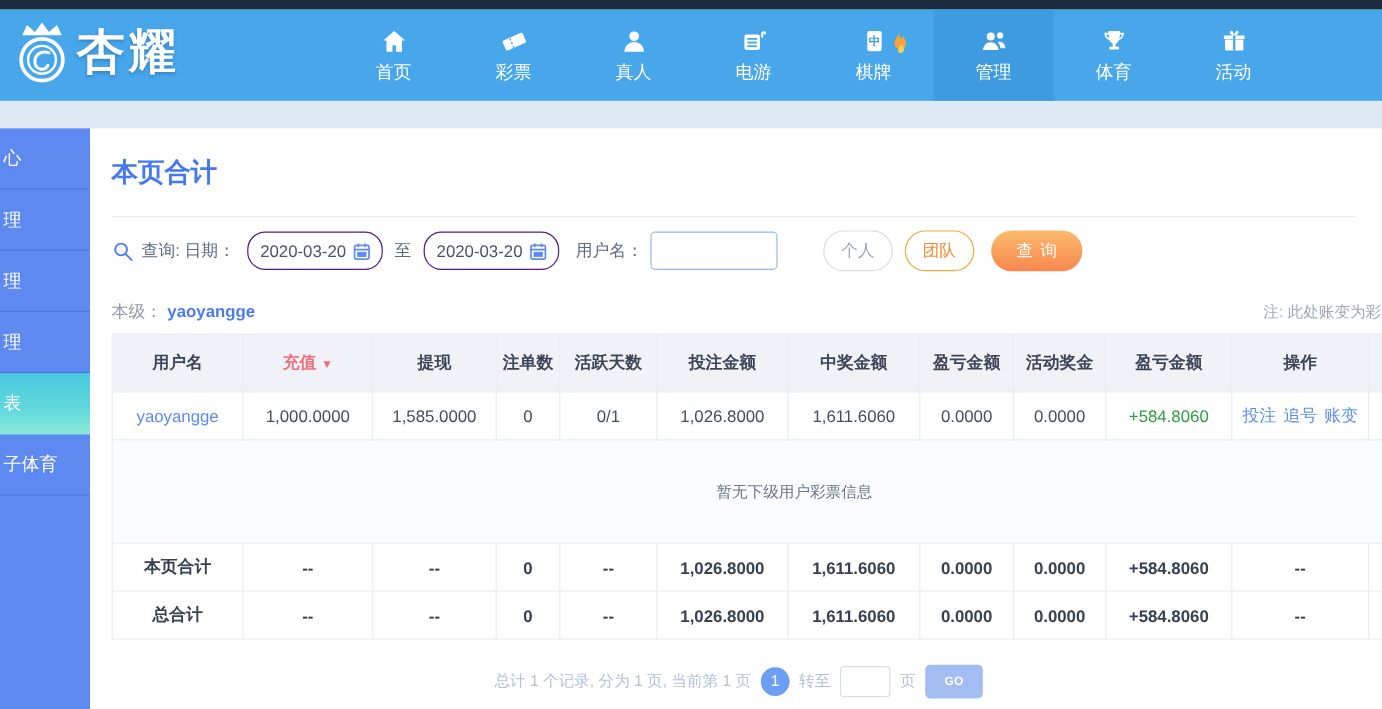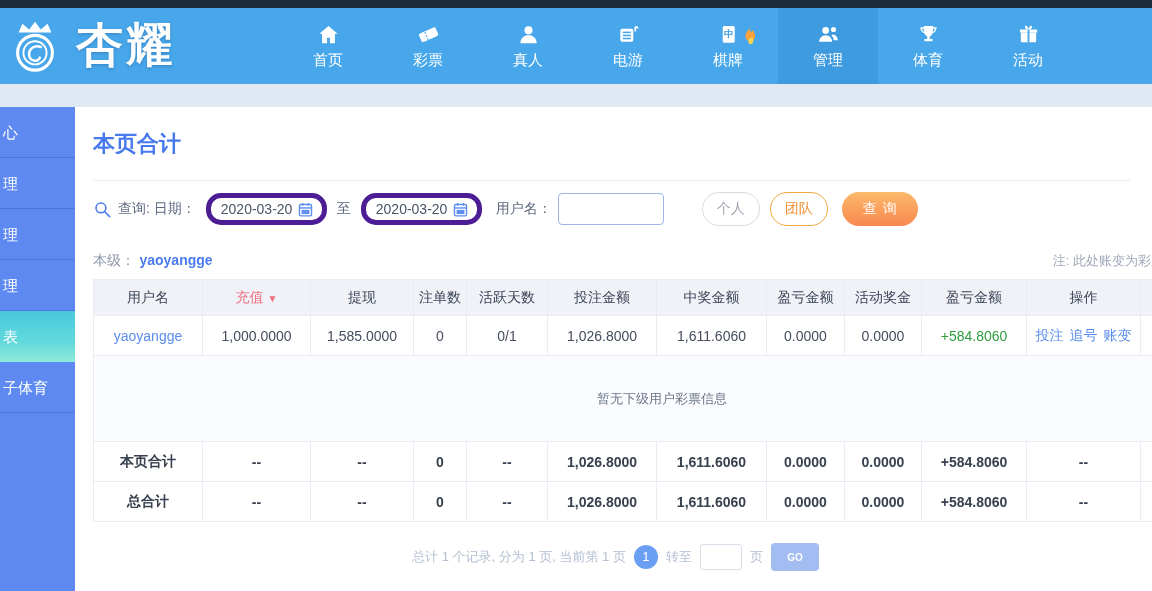--- a/index.html
+++ b/index.html
@@ -4,21 +4,21 @@
 <style>
   * { margin:0; padding:0; box-sizing:border-box; }
   html,body { width:1152px; height:591px; overflow:hidden; }
   body { position:relative; background:#dfe8f3; font-family:"Liberation Sans","DejaVu Sans",sans-serif; }
 
   
   .topstrip { position:absolute; top:0; left:0; width:1152px; height:8px; background:#1a2b3d; }
   .navbar { position:absolute; top:8px; left:0; width:1152px; height:76px; background:#47a7ea; }
   .logo { position:absolute; left:6px; top:6px; display:flex; align-items:center; cursor:pointer; }
   .logo svg { width:58px; height:58px; }
-  .logo-text { color:#fff; font-size:47px; font-weight:bold; letter-spacing:3px; margin-left:12px;
+  .logo-text { color:#fff; font-size:40px; font-weight:bold; letter-spacing:3px; margin-left:0;
                text-shadow:0 1px 3px rgba(20,60,120,.35); }
   .nav-items { position:absolute; left:278px; top:0; height:76px; display:flex; }
   .nav-item { width:100px; height:76px; display:flex; flex-direction:column; align-items:center;
               justify-content:center; gap:5px; color:#fff; cursor:pointer; position:relative; }
   .nav-item.active { background:#3f9bdf; }
   .nav-icon { height:24px; display:flex; align-items:flex-end; }
   .nav-icon svg { width:23px; height:23px; display:block; }
   .nav-label { font-size:15px; }
   .fire-badge { position:absolute; top:16px; left:62px; }
   .fire-badge svg { width:20px; height:22px; }
@@ -30,21 +30,21 @@
   .side-item.active { background:linear-gradient(180deg,#49c9dd 0%,#62d8dc 60%,#8cead8 100%); border-bottom:none; }
 
   
   .content { position:absolute; left:75px; top:107px; width:1077px; height:484px; background:#fff;
              padding:16px 0 0 18px; overflow:hidden; }
   .page-title { font-size:22px; font-weight:bold; color:#4678ee; margin-top:6px; }
   .title-divider { border:none; border-top:1px solid #e7ecf4; margin:21px 22px 0 0; }
 
   .search-row { display:flex; align-items:center; margin-top:11px; font-size:14px; color:#5d6a80; }
   .search-icon svg { width:19px; height:19px; display:block; margin-right:6px; }
-  .date-box { display:flex; align-items:center; border:5px solid #4c1d95; border-radius:15px;
+  .date-box { display:flex; align-items:center; border:1px solid #4c1d95; border-radius:15px;
               height:32px; padding:0 8px 0 10px; margin-left:10px; background:#fff; }
   .date-box input { border:none; outline:none; width:76px; font-size:14px; color:#4a5568;
                     font-family:inherit; background:transparent; }
   .cal-icon svg { width:17px; height:17px; display:block; }
   .to-label { margin:0 10px; }
   .uname-label { margin-left:14px; }
   .uname-input { width:106px; height:32px; border:1px solid #9cb6ec; border-radius:4px; margin-left:6px;
                  outline:none; font-size:14px; padding:0 8px; color:#4a5568; font-family:inherit; }
   .btn { height:34px; border-radius:17px; font-size:14px; cursor:pointer; font-family:inherit; background:#fff; }
   .btn-personal { width:58px; margin-left:38px; border:1px solid #d8dce2; color:#a0a6b0; }
@@ -52,21 +52,21 @@
   .btn-search { width:76px; margin-left:14px; border:none; color:#fff; letter-spacing:6px; padding-left:6px;
                 background:linear-gradient(180deg,#fcba6c,#f8874f); }
 
   .level-row { display:flex; justify-content:space-between; align-items:flex-end; margin-top:25px; margin-right:-38px; }
   .level-label { font-size:14px; color:#8d97a9; }
   .level-name { font-size:14px; font-weight:bold; color:#4a7bf0; cursor:pointer; }
   .note { font-size:13px; color:#a0a8b8; white-space:nowrap; }
 
   table { border-collapse:collapse; table-layout:fixed; width:1137px; margin-top:9px; font-size:14px; }
   th,td { border:1px solid #e9ecf3; text-align:center; }
-  th { height:36px; background:#f0f2f8; color:#3c4456; font-weight:normal; }
+  th { height:48px; background:#f0f2f8; color:#3c4456; font-weight:bold; }
   td { height:40px; color:#454d5e; }
   th.sortable { color:#ee6f7d; cursor:pointer; }
   .sort-arrow { font-size:10px; }
   .empty-row td { height:86px; background:#fbfcff; color:#6b7586; font-size:13px; }
   .total-row td { font-weight:bold; color:#39414f; }
   .green { color:#2f9e3f;text-align:center; }
   .link { color:#5a8dee; cursor:pointer; text-decoration:none; }
   .ops .link { margin:0 3px; }
 
   .pagination { width:1045px; margin-top:21px; display:flex; align-items:center; justify-content:center;

